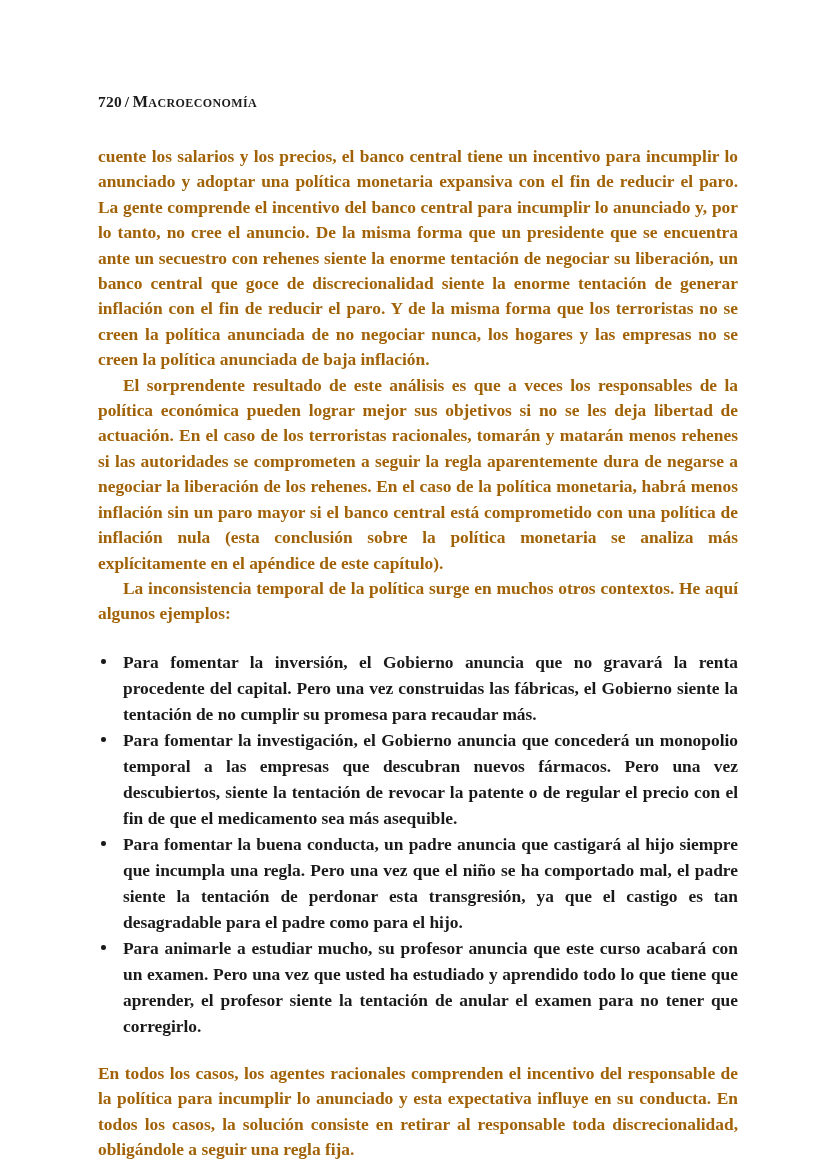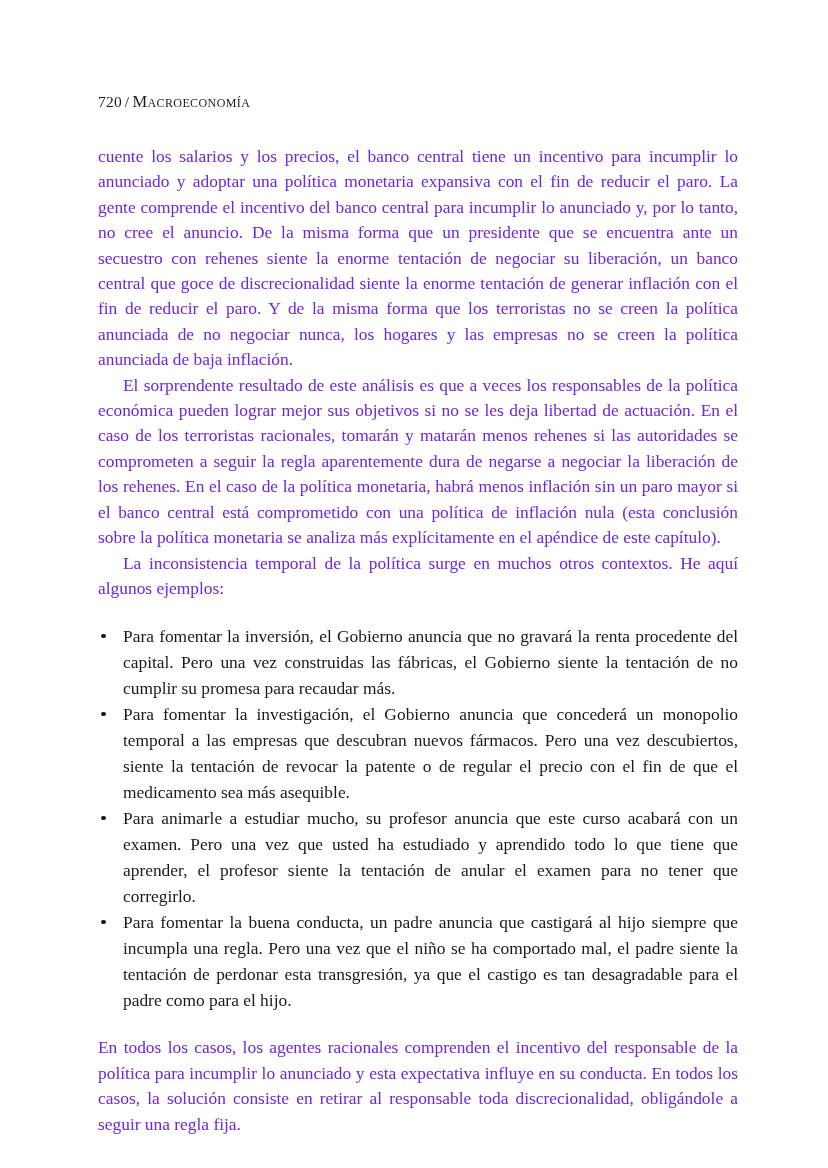--- a/index.html
+++ b/index.html
@@ -10,20 +10,21 @@
   }
   .page {
     position: relative;
     width: 828px;
     height: 1168px;
     background: #ffffff;
     box-sizing: border-box;
     overflow: hidden;
     font-family: "Liberation Serif", "DejaVu Serif", serif;
     color: #1a1a1a;
+    font-weight: bold;
   }
   .content {
     position: absolute;
     left: 98px;
     top: 92px;
     width: 640px;
   }
 
   
   .runhead {
@@ -43,21 +44,21 @@
   }
 
   
   .para {
     font-size: 17.4px;
     line-height: 25.4px;
     text-align: justify;
     text-justify: inter-word;
     hyphens: manual;
     margin: 0;
-    color: #6d28d9;
+    color: #a16207;
   }
   .para.indent { text-indent: 25px; }
   .para.flush  { text-indent: 0; }
 
   
   .bullets {
     margin: 22px 0 0 0;
     padding: 0;
     list-style: none;
   }
@@ -101,25 +102,25 @@
       <li>
         <span class="dot"></span>
         <span>Para fomentar la inversión, el Gobierno anuncia que no gravará la renta procedente del capital. Pero una vez construidas las fábricas, el Gobierno siente la tentación de no cumplir su promesa para recaudar más.</span>
       </li>
       <li>
         <span class="dot"></span>
         <span>Para fomentar la investigación, el Gobierno anuncia que concederá un monopolio temporal a las empresas que descubran nuevos fármacos. Pero una vez descubiertos, siente la tentación de revocar la patente o de regular el precio con el fin de que el medicamento sea más asequible.</span>
       </li>
       <li>
         <span class="dot"></span>
-        <span>Para animarle a estudiar mucho, su profesor anuncia que este curso acabará con un examen. Pero una vez que usted ha estudiado y aprendido todo lo que tiene que aprender, el profesor siente la tentación de anular el examen para no tener que corregirlo.</span>
+        <span>Para fomentar la buena conducta, un padre anuncia que castigará al hijo siempre que incumpla una regla. Pero una vez que el niño se ha comportado mal, el padre siente la tentación de perdonar esta transgresión, ya que el castigo es tan desagradable para el padre como para el hijo.</span>
       </li>
       <li>
         <span class="dot"></span>
-        <span>Para fomentar la buena conducta, un padre anuncia que castigará al hijo siempre que incumpla una regla. Pero una vez que el niño se ha comportado mal, el padre siente la tentación de perdonar esta transgresión, ya que el castigo es tan desagradable para el padre como para el hijo.</span>
+        <span>Para animarle a estudiar mucho, su profesor anuncia que este curso acabará con un examen. Pero una vez que usted ha estudiado y aprendido todo lo que tiene que aprender, el profesor siente la tentación de anular el examen para no tener que corregirlo.</span>
       </li>
     </ul>
 
     <div class="gap-after-list"></div>
 
     <p class="para flush">En todos los casos, los agentes racionales comprenden el incentivo del responsable de la política para incumplir lo anunciado y esta expectativa influye en su conducta. En todos los casos, la solución consiste en retirar al responsable toda discrecionalidad, obligándole a seguir una regla fija.</p>
 
   </div>
 </div>
 

